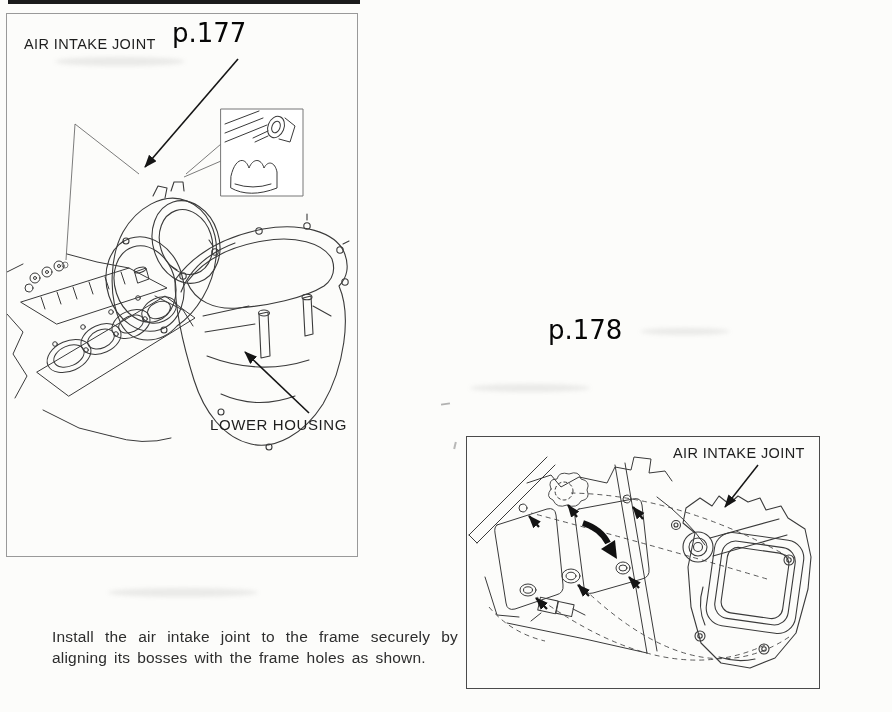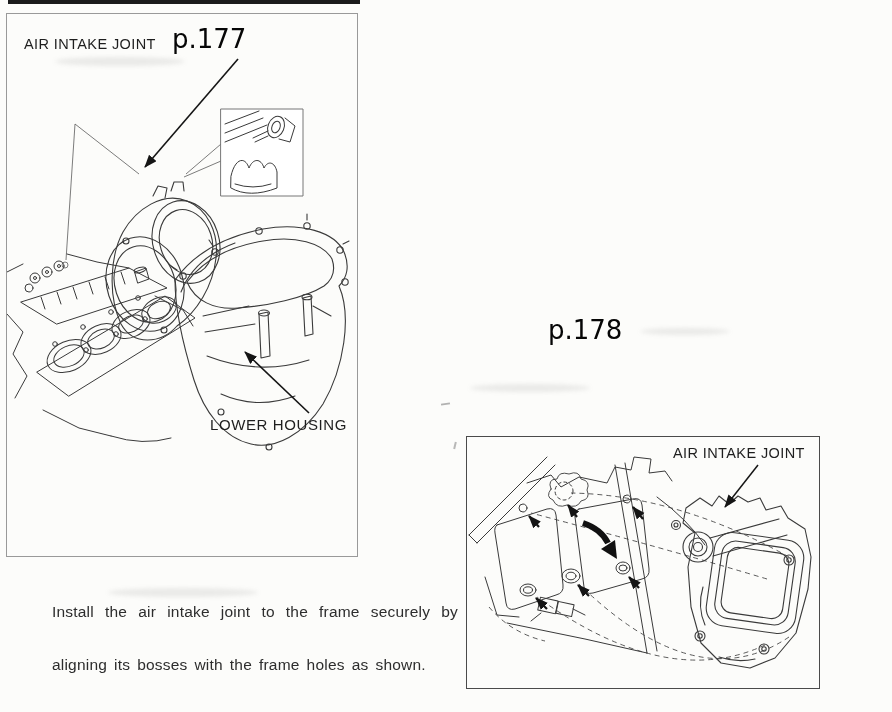--- a/index.html
+++ b/index.html
@@ -28,28 +28,28 @@
     font-size:14.5px; letter-spacing:0.4px; color:var(--text, #1e1e1e);
   }
   .lbl-aij1 { left:17px; top:22px; }
   .lbl-lh   { left:203px; top:402px; font-size:15px; letter-spacing:0.6px; }
   .lbl-aij2 { left:206px; top:8px; }
   .pref {
     position:absolute; white-space:nowrap;
     font-family:"DejaVu Sans", sans-serif;
     font-size:26px; color:#060606;
   }
-  .pref1 { left:165px; top:10px; }
+  .pref1 { left:165px; top:4px; }
   .pref2 { left:527px; top:315px;margin-left:21px; }
   .caption {
-    position:absolute; left:52px; top:601px; width:406px;
+    position:absolute; left:52px; top:626px; width:406px;
     font-size:15.5px; line-height:21px; letter-spacing:0.2px; color:#2d2d2d;
   }
   .cap1 { text-align:justify; text-align-last:justify; }
-  .cap2 { word-spacing:2.5px;margin-top:32px; }
+  .cap2 { word-spacing:2.5px; }
   .smudge {
     position:absolute; border-radius:50%;
     background:rgba(110,110,110,0.12); filter:blur(2px);
   }
   .mark { position:absolute; background:#8a8a8a; }
   .mark-dash { left:441px; top:403px; width:9px; height:2px; transform:rotate(-8deg); opacity:0.65; }
   .mark-tick { left:454px; top:442px; width:2px; height:7px; transform:rotate(14deg); opacity:0.6; }
 </style>
 </head>
 <body>

